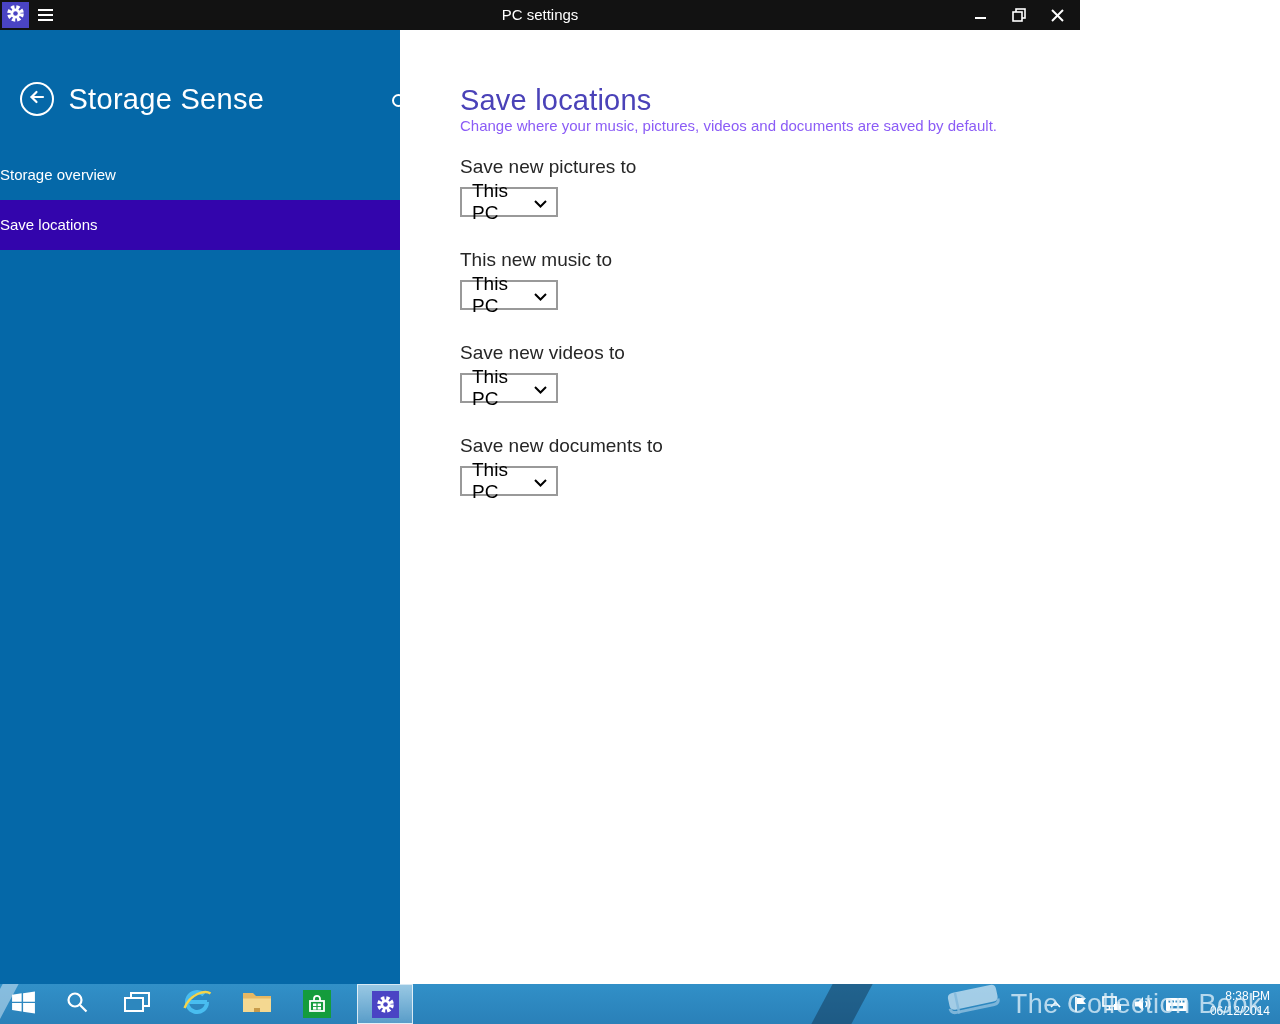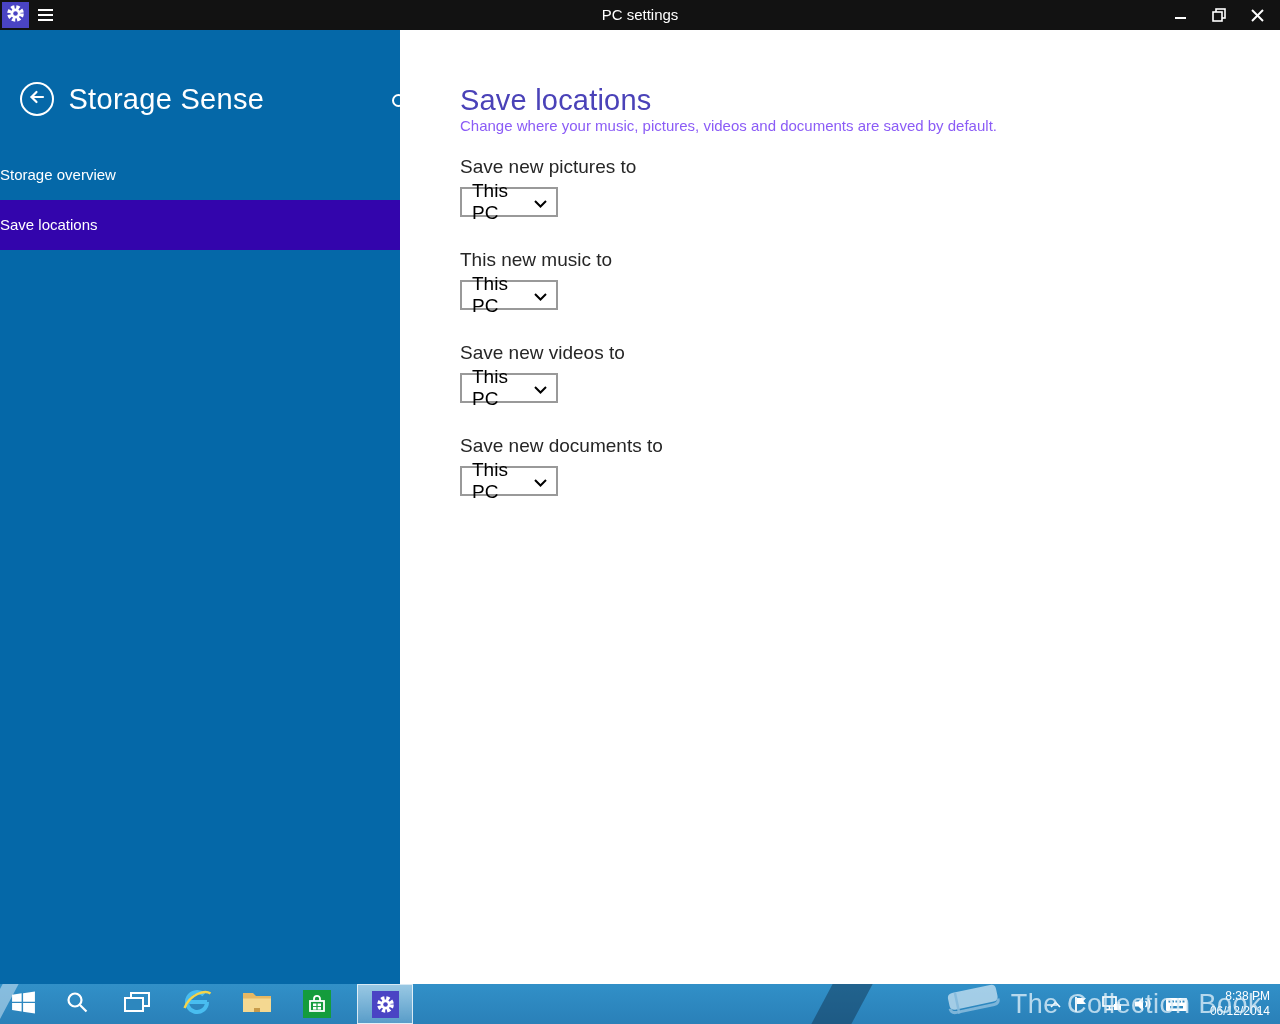--- a/index.html
+++ b/index.html
@@ -1,20 +1,20 @@
 <!DOCTYPE html>
 <html><head>
 <meta charset="utf-8">
 <style>
   * { margin:0; padding:0; box-sizing:border-box; }
   html,body { width:1280px; height:1024px; overflow:hidden;
               font-family:"Liberation Sans", sans-serif; background:#fff; }
 
   
-  .titlebar { position:absolute; top:0; left:0; width:1280px; height:30px; background:#121212; z-index:10; }
+  .titlebar { position:absolute; top:0; left:0; width:1080px; height:30px; background:#121212; z-index:10; }
   .app-tile { position:absolute; left:2px; top:2px; width:27px; height:26px; background:#4a44c4;
               display:flex; align-items:center; justify-content:center; }
   .hamburger { position:absolute; left:38px; top:9px; width:15px; height:12px;
                display:flex; flex-direction:column; justify-content:space-between; cursor:pointer; }
   .hamburger span { display:block; height:2px; background:#fff; }
   .tb-title { position:absolute; left:0; right:0; top:0; height:30px; line-height:30px;
               text-align:center; color:#fff; font-size:15px; }
   .win-controls { position:absolute; right:4px; top:0; height:30px; display:flex; z-index:11; }
   .win-btn { width:38px; height:30px; display:flex; align-items:center; justify-content:center; cursor:pointer; }
 

